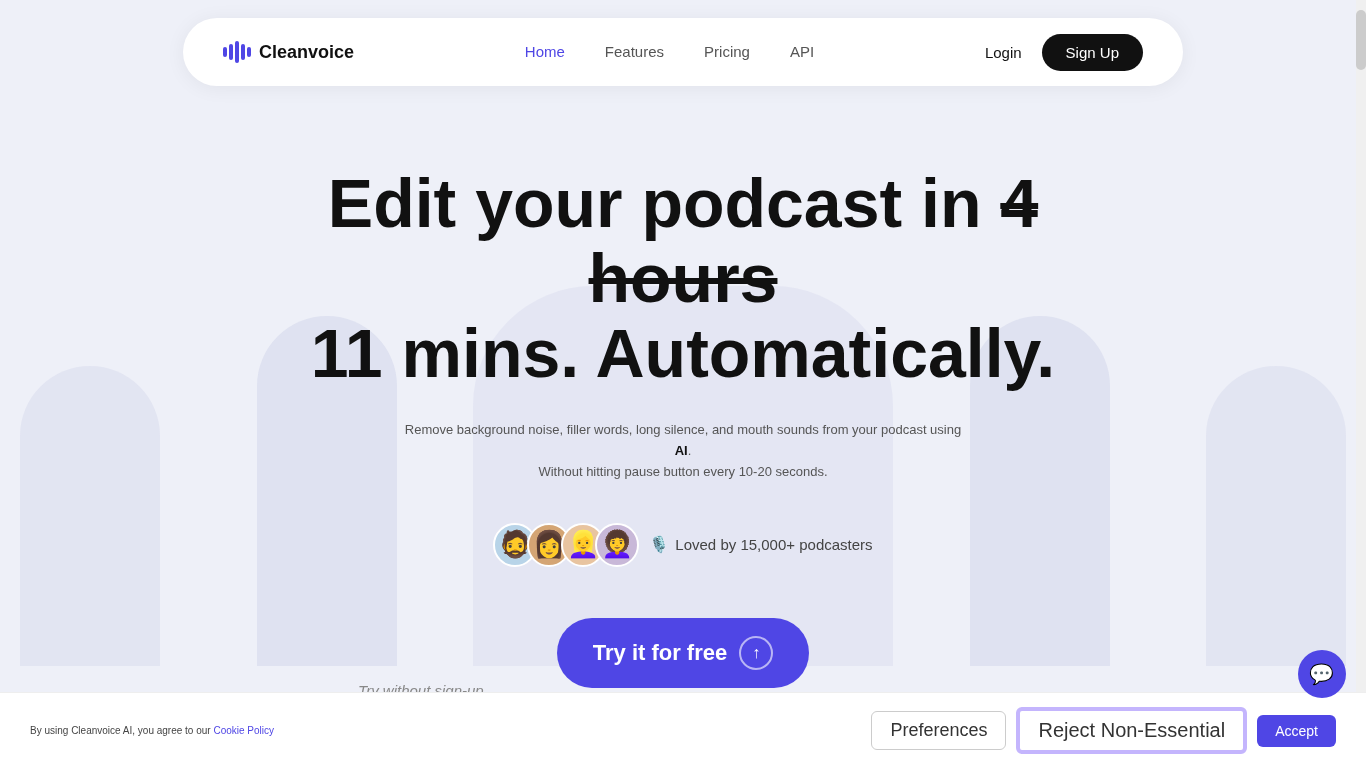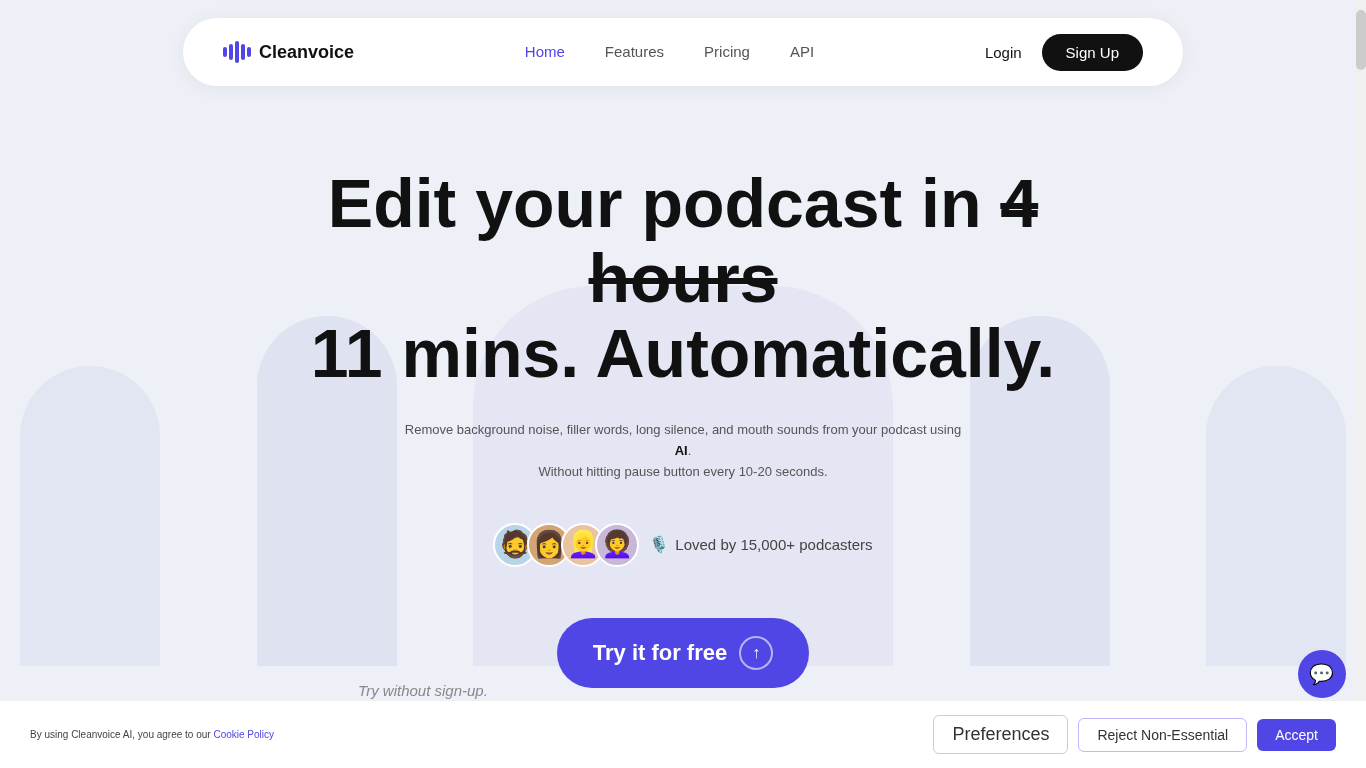--- a/index.html
+++ b/index.html
@@ -283,24 +283,24 @@
       border: 1px solid #ccc;
       background: white;
       border-radius: 6px;
       font-size: 18px;
       cursor: pointer;
       color: #333;
     }
 
     .reject-btn {
       padding: 8px 18px;
-      border: 1px solid #c4b5fd;
+      border: 4px solid #c4b5fd;
       background: white;
       border-radius: 6px;
-      font-size: 14px;
+      font-size: 20px;
       cursor: pointer;
       color: #333;
     }
 
     .accept-btn {
       padding: 8px 18px;
       background: #4f46e5;
       color: white;
       border: none;
       border-radius: 6px;

